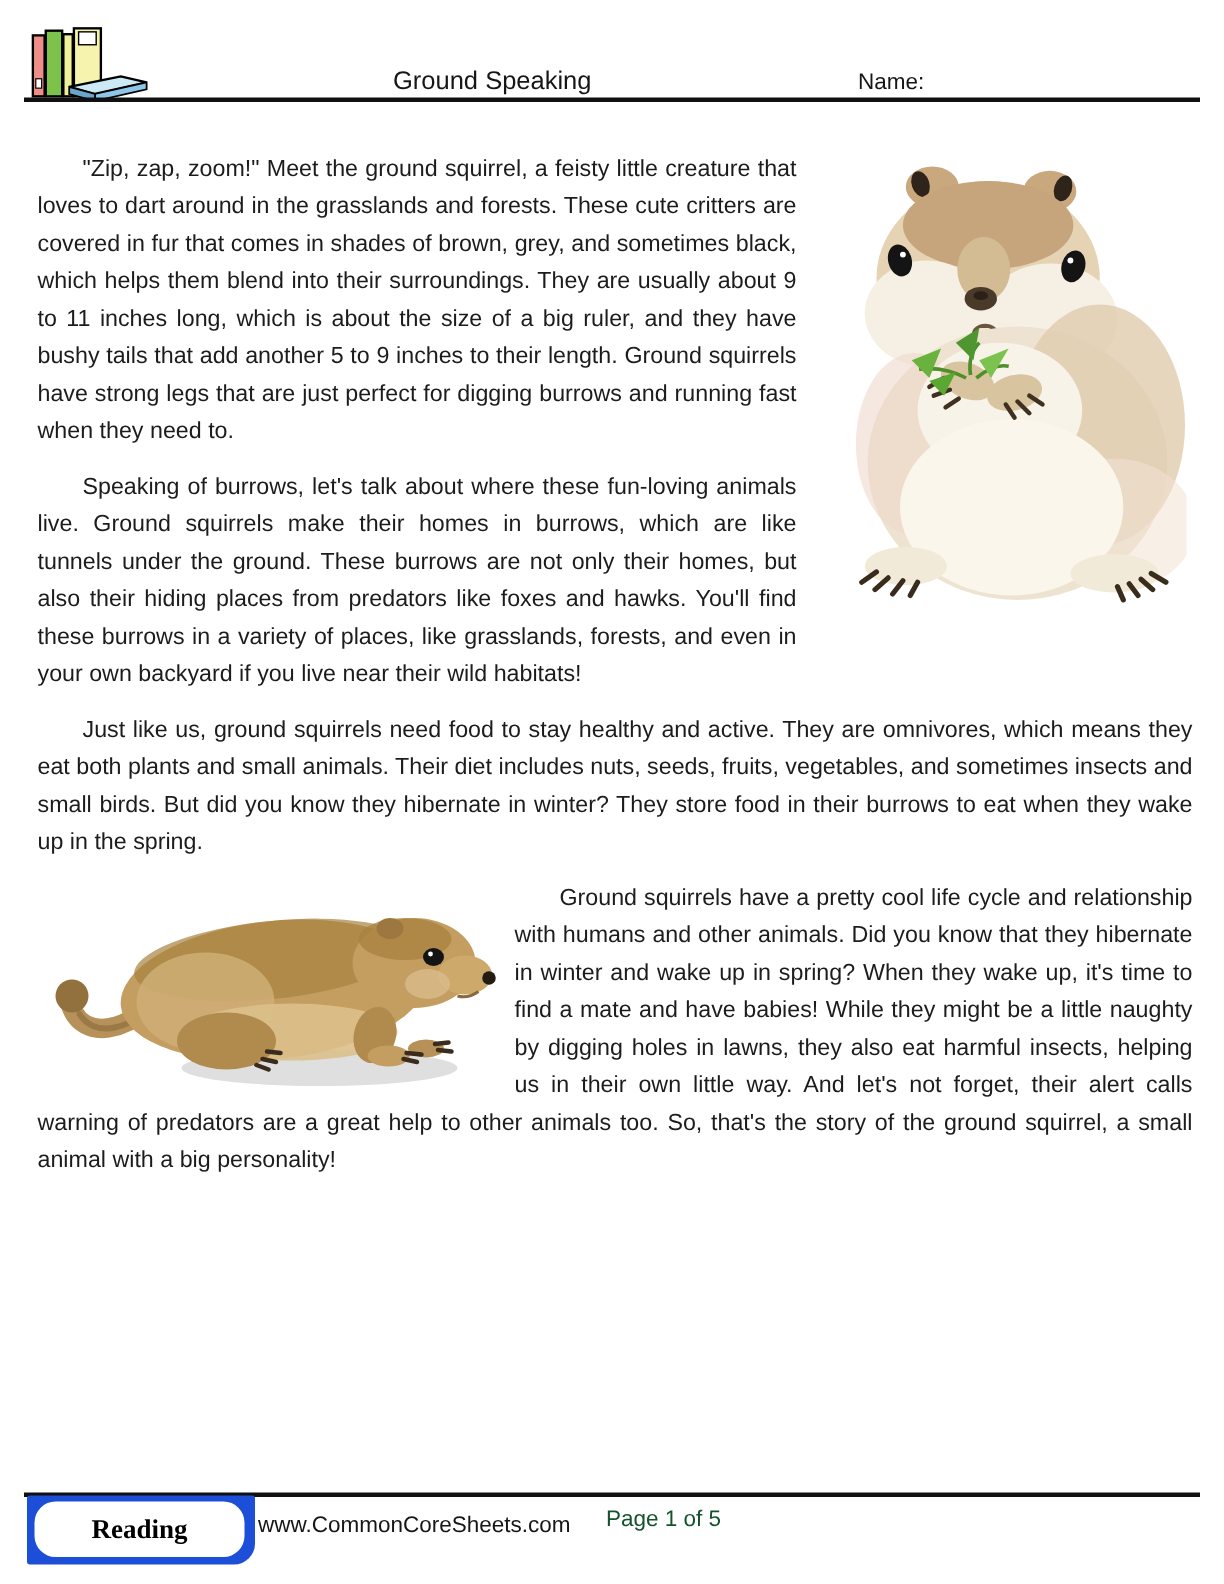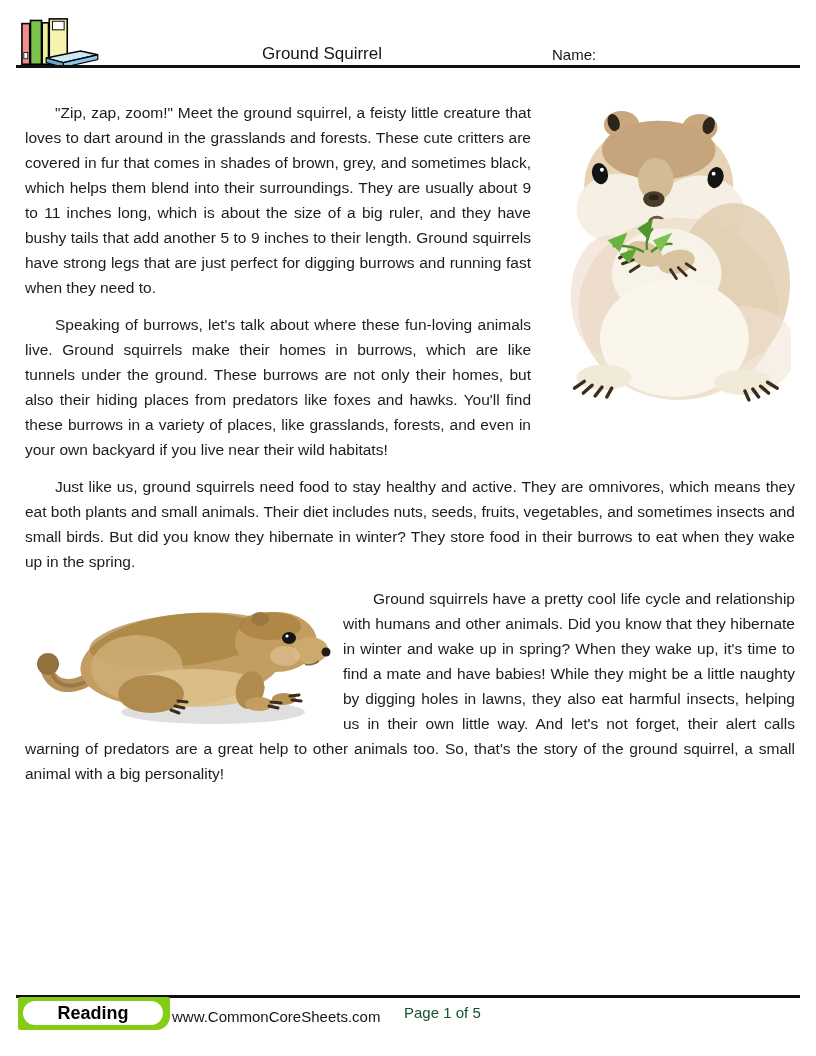--- a/index.html
+++ b/index.html
@@ -21,21 +21,21 @@
   }
   .header-title {
     position: absolute;
     left: 262px; top: 44px;
     font-size: 17px;
     line-height: 20px;
     color: #161616;
   }
   .name-label {
     position: absolute;
-    left: 552px; top: 46px;
+    left: 572px; top: 46px;
     font-size: 15px;
     line-height: 18px;
     color: #161616;
     text-align: center;
   }
   .header-rule {
     position: absolute;
     left: 16px; right: 16px; top: 65px;
     height: 3px;
     background: #101010;
@@ -71,23 +71,24 @@
   
   .footer-rule {
     position: absolute;
     left: 16px; right: 16px; top: 995px;
     height: 3px;
     background: #101010;
   }
   .badge {
     position: absolute;
     left: 18px; top: 997px;
-    width: 152px; height: 33px;
-    background: #84cc16;
+    width: 152px; height: 46px;
+    background: #1d4ed8;
     border-radius: 2px 2px 14px 2px;
+    font-family: Liberation Serif, serif;
   }
   .badge-pill {
     position: absolute;
     left: 5px; top: 4px; right: 7px; bottom: 5px;
     background: #ffffff;
     border-radius: 14px;
     display: flex;
     align-items: center;
     justify-content: center;
     font-size: 18px;
@@ -123,21 +124,21 @@
       <rect x="31" y="11" width="8" height="53" fill="#eef09a" stroke="#000" stroke-width="2"></rect>
 
       <rect x="40" y="6" width="23" height="58" fill="#f6f3ae" stroke="#000" stroke-width="2"></rect>
       <rect x="44" y="9" width="15" height="11" fill="#ffffff" stroke="#000" stroke-width="1.2"></rect>
 
       <polygon points="36,56 80,47 102,52 58,62" fill="#cce9f6" stroke="#000" stroke-width="2"></polygon>
       <polygon points="58,62 102,52 102,58 58,68" fill="#8ec6e8" stroke="#000" stroke-width="1.5"></polygon>
       <polygon points="36,56 58,62 58,68 36,62" fill="#6aa6cc" stroke="#000" stroke-width="1.5"></polygon>
     </svg>
   </div>
-  <div class="header-title">Ground Squirrel</div>
+  <div class="header-title">Ground Speaking</div>
   <div class="name-label">Name:</div>
   <div class="header-rule"></div>
 
   <div class="article">
 
     <div class="img-right">
       <svg width="240" height="300" viewBox="0 0 245 300" xmlns="http://www.w3.org/2000/svg">
 
         <ellipse cx="72" cy="20" rx="18" ry="14" fill="#c9a87e"></ellipse>
         <ellipse cx="64" cy="18" rx="6" ry="9" fill="#2e241a" transform="rotate(-18 64 18)"></ellipse>

